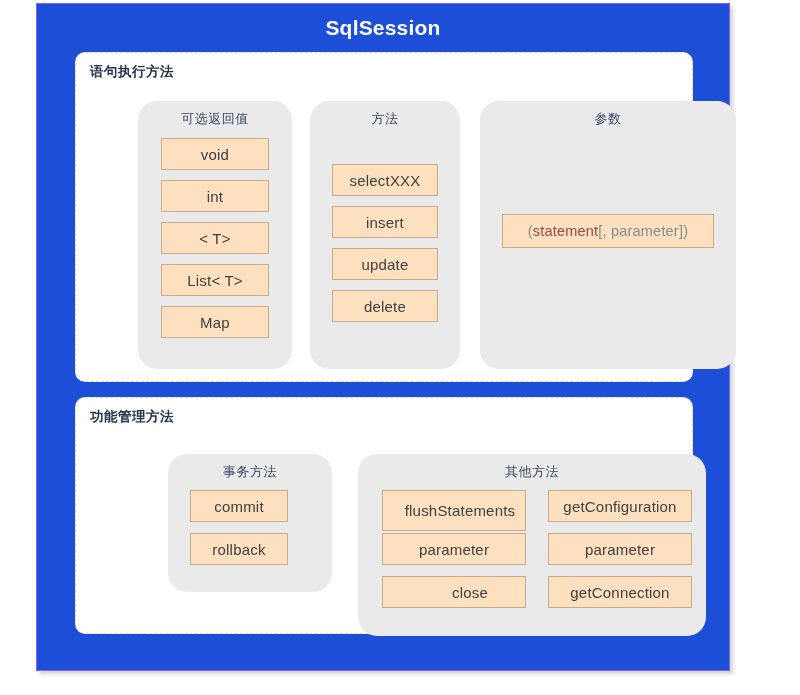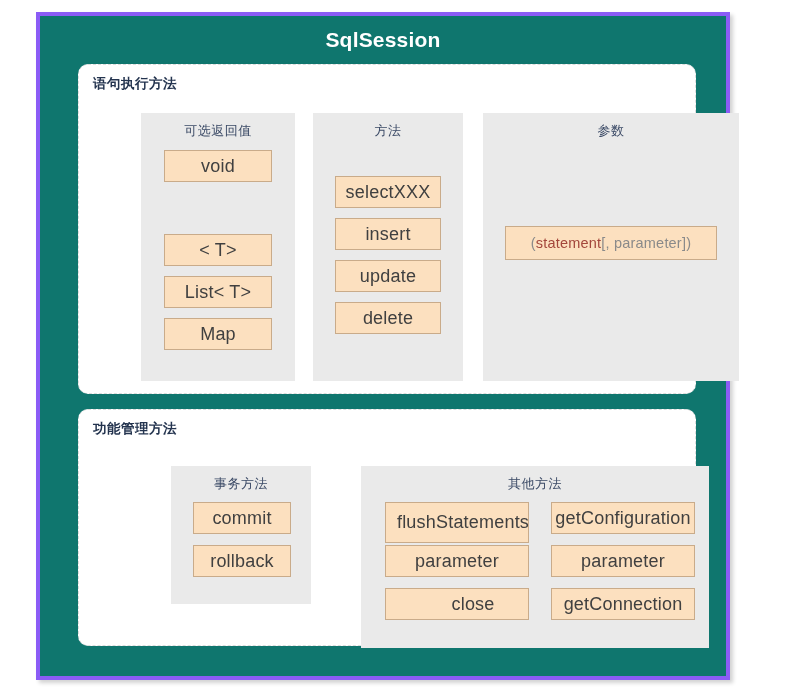--- a/index.html
+++ b/index.html
@@ -14,25 +14,25 @@
     width: 800px;
     height: 695px;
     background: #ffffff;
     overflow: hidden;
   }
 
   
   .outer-frame {
     position: absolute;
     left: 36px;
-    top: 12px;
+    top: 3px;
     width: 694px;
     height: 668px;
-    background: #0f766e;
-    border: 4px solid #8b5cf6;
+    background: #1d4ed8;
+    border: 1px solid #8b5cf6;
     box-sizing: border-box;
     box-shadow: 3px 3px 4px rgba(0,0,0,0.18);
   }
 
   .outer-title {
     position: absolute;
     left: 0;
     top: 12px;
     width: 100%;
     text-align: center;
@@ -72,21 +72,21 @@
     font-size: 13.5px;
     font-weight: bold;
     color: #24344f;
     letter-spacing: 0.5px;
   }
 
   
   .group {
     position: absolute;
     background: #eaeaea;
-    border-radius: 0;
+    border-radius: 19px;
     box-sizing: border-box;
   }
 
   .group-title {
     position: absolute;
     left: 0;
     top: 9px;
     width: 100%;
     text-align: center;
     font-size: 13px;
@@ -96,55 +96,56 @@
 
   
   .chip {
     position: absolute;
     background: #fce0bf;
     border: 1px solid #c9ab8a;
     box-sizing: border-box;
     display: flex;
     align-items: center;
     justify-content: center;
-    font-size: 18px;
+    font-size: 15px;
     color: #404040;
     letter-spacing: 0.2px;
     white-space: nowrap;
   }
 
   .chip.param {
     font-size: 14.5px;
     color: #8a8a8a;
   }
   .chip.param .hl { color: #a3463b; }
 
   
   .g1 { left: 62px;  top: 48px;  width: 154px; height: 268px; }
   .g2 { left: 234px; top: 48px;  width: 150px; height: 268px; }
   .g3 { left: 404px; top: 48px;  width: 256px; height: 268px; }
-  .g4 { left: 92px;  top: 56px;  width: 140px; height: 138px; padding-left: 48px; }
+  .g4 { left: 92px;  top: 56px;  width: 164px; height: 138px; padding-left: 48px; }
   .g5 { left: 282px; top: 56px;  width: 348px; height: 182px; }
 </style>
 </head>
 <body>
 
 <div id="canvas">
 
   <div class="outer-frame">
 
     <div class="outer-title">SqlSession</div>
 
     <div class="section section-statement">
 
       <div class="section-heading">语句执行方法</div>
 
       <div class="group g1">
         <div class="group-title">可选返回值</div>
         <div class="chip" style="left:23px; top:37px; width:108px; height:32px;">void</div>
+        <div class="chip" style="left:23px; top:79px; width:108px; height:32px;">int</div>
         <div class="chip" style="left:23px; top:121px; width:108px; height:32px;">&lt; T&gt;</div>
         <div class="chip" style="left:23px; top:163px; width:108px; height:32px;">List&lt; T&gt;</div>
         <div class="chip" style="left:23px; top:205px; width:108px; height:32px;">Map</div>
       </div>
 
       <div class="group g2">
         <div class="group-title">方法</div>
         <div class="chip" style="left:22px; top:63px; width:106px; height:32px;">selectXXX</div>
         <div class="chip" style="left:22px; top:105px; width:106px; height:32px;">insert</div>
         <div class="chip" style="left:22px; top:147px; width:106px; height:32px;">update</div>

